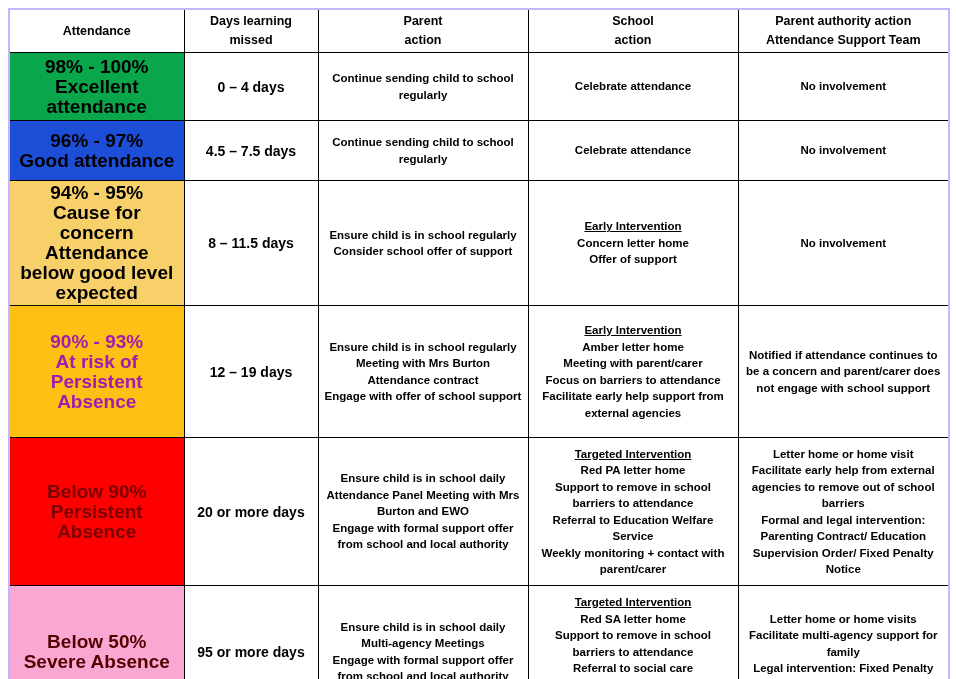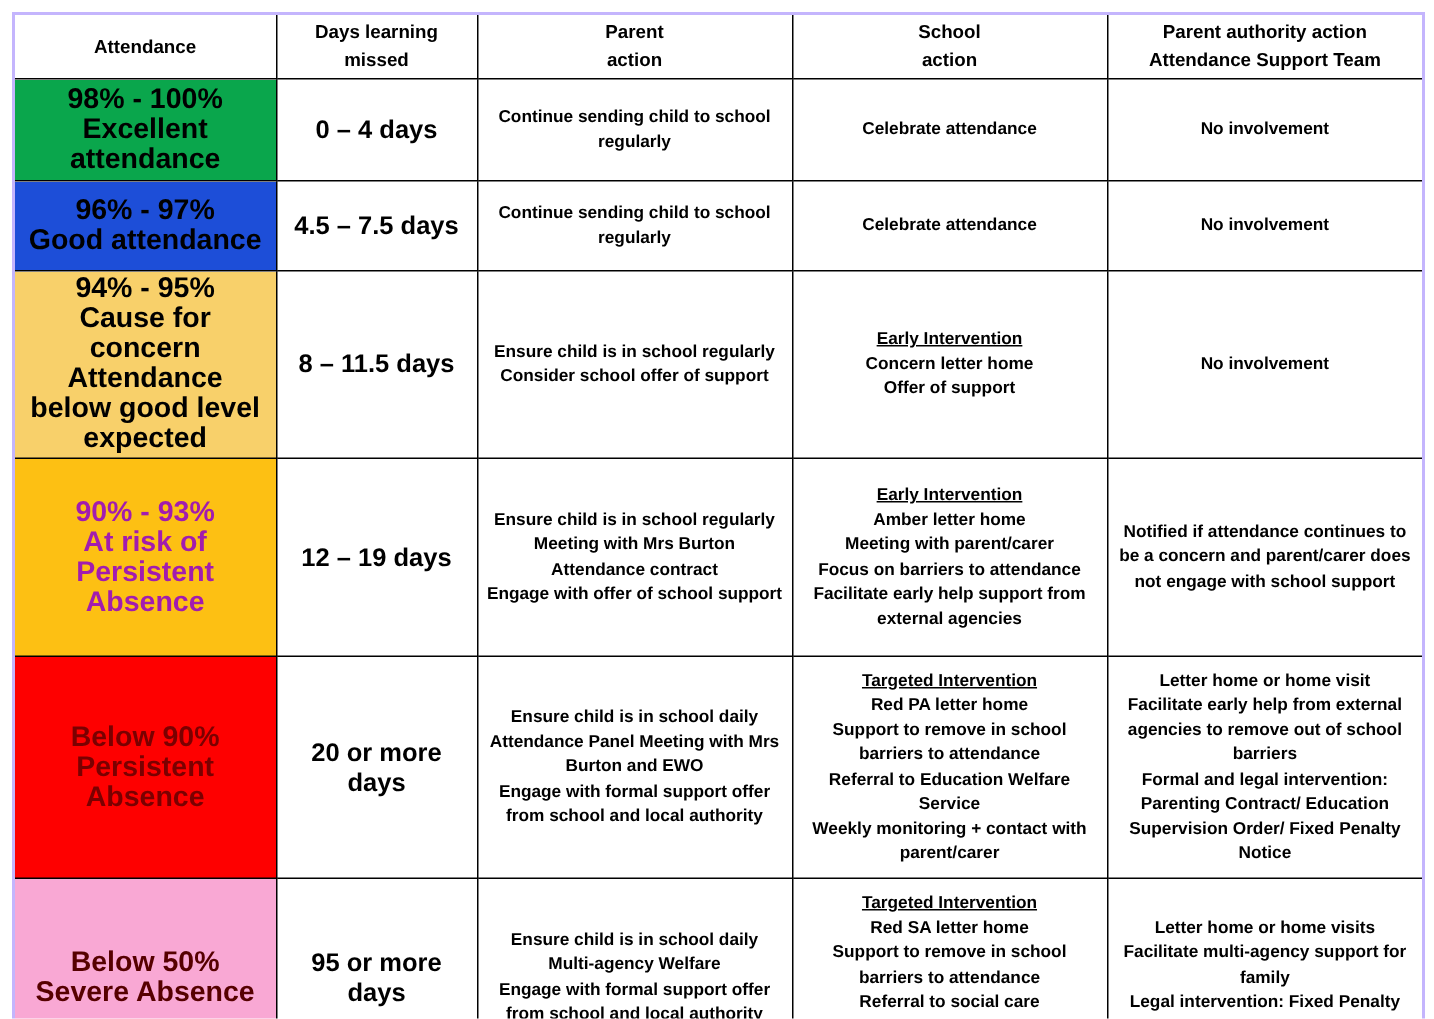--- a/index.html
+++ b/index.html
@@ -43,21 +43,21 @@
   col.c5 { width: 211px; }
   tr.r-head  { height: 38px; }
   tr.r0 { height: 68px; }
   tr.r1 { height: 60px; }
   tr.r2 { height: 84px; }
   tr.r3 { height: 132px; }
   tr.r4 { height: 148px; }
   tr.r5 { height: 133px; }
   th { font-size: 12.5px; line-height: 19px; }
   td.att  { font-size: 19px;   line-height: 20px; }
-  td.days { font-size: 17px; line-height: 20px; }
+  td.days { font-size: 14px; line-height: 20px; }
   td.body { font-size: 11.5px; line-height: 16.5px; padding: 2px 8px; }
   .uline { text-decoration: underline; }
 </style>
 </head>
 <body>
 
 <div class="page">
   <table class="grid">
     <colgroup>
       <col class="c1">
@@ -203,21 +203,21 @@
           </td>
       </tr>
       <tr class="r5">
         <td class="att" style="background-color: #f9a8d4; color: rgb(86, 0, 0);">
             <div class="line">Below 50%</div>
             <div class="line">Severe Absence</div>
           </td>
         <td class="days">95 or more days</td>
         <td class="body">
             <div class="line">Ensure child is in school daily</div>
-            <div class="line">Multi-agency Welfare</div>
+            <div class="line">Multi-agency Meetings</div>
             <div class="line">Engage with formal support offer from school and local authority</div>
           </td>
         <td class="body">
           <div class="uline">Targeted Intervention</div>
           <div>
               <div class="line">Red SA letter home</div>
               <div class="line">Support to remove in school barriers to attendance</div>
               <div class="line">Referral to social care</div>
               <div class="line">Weekly monitoring + contact with parent/carer</div>
             </div>

